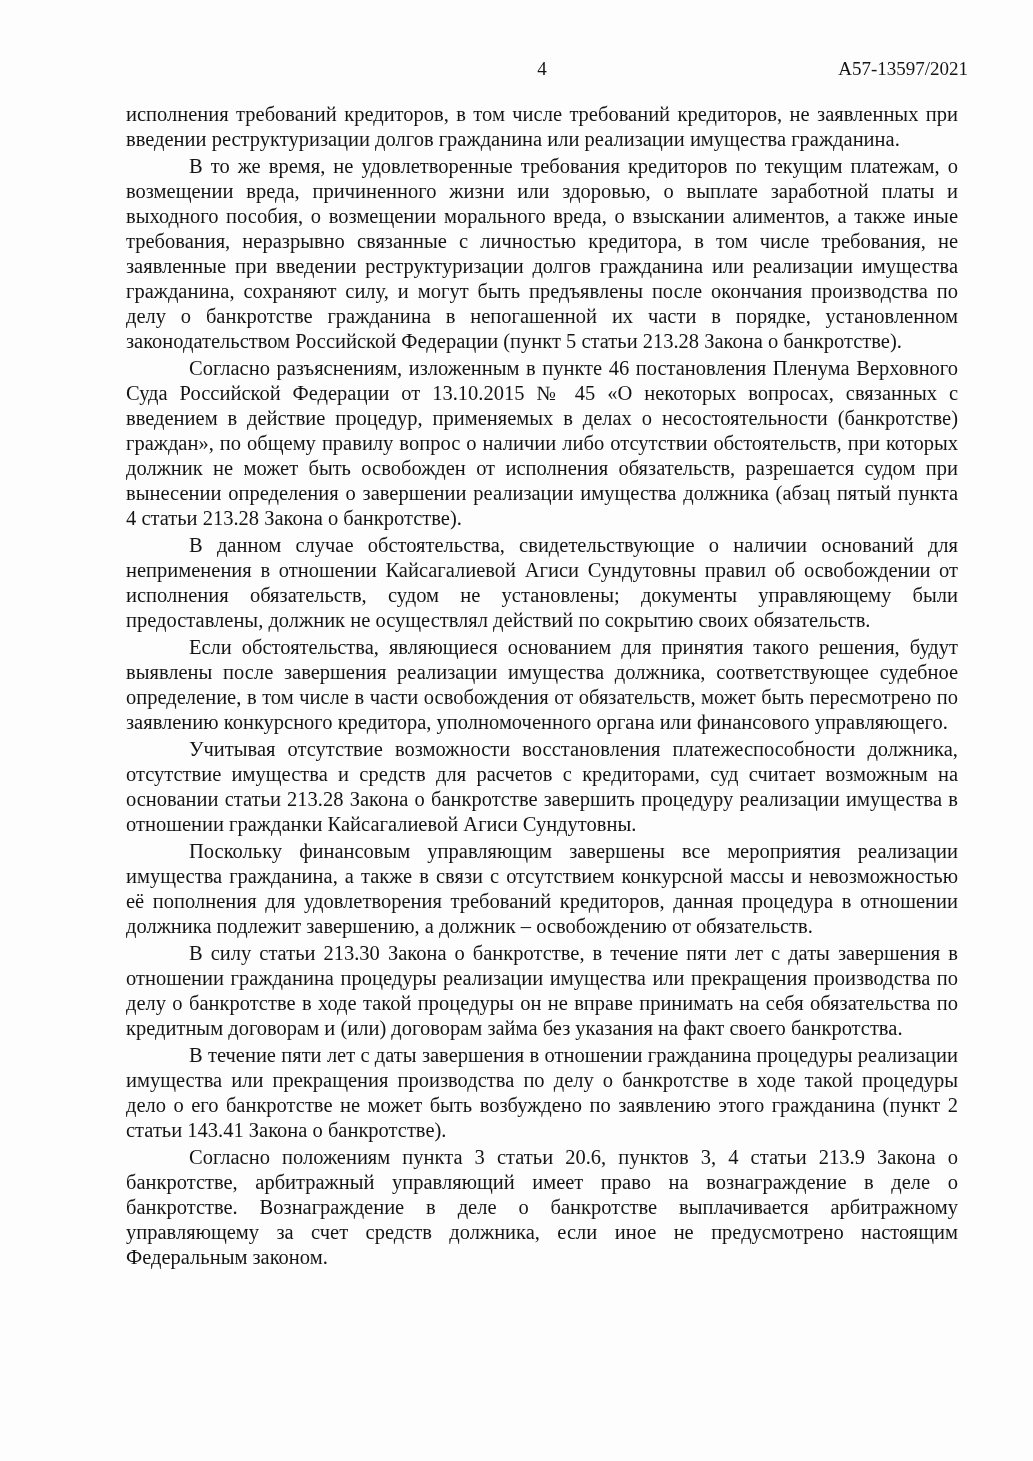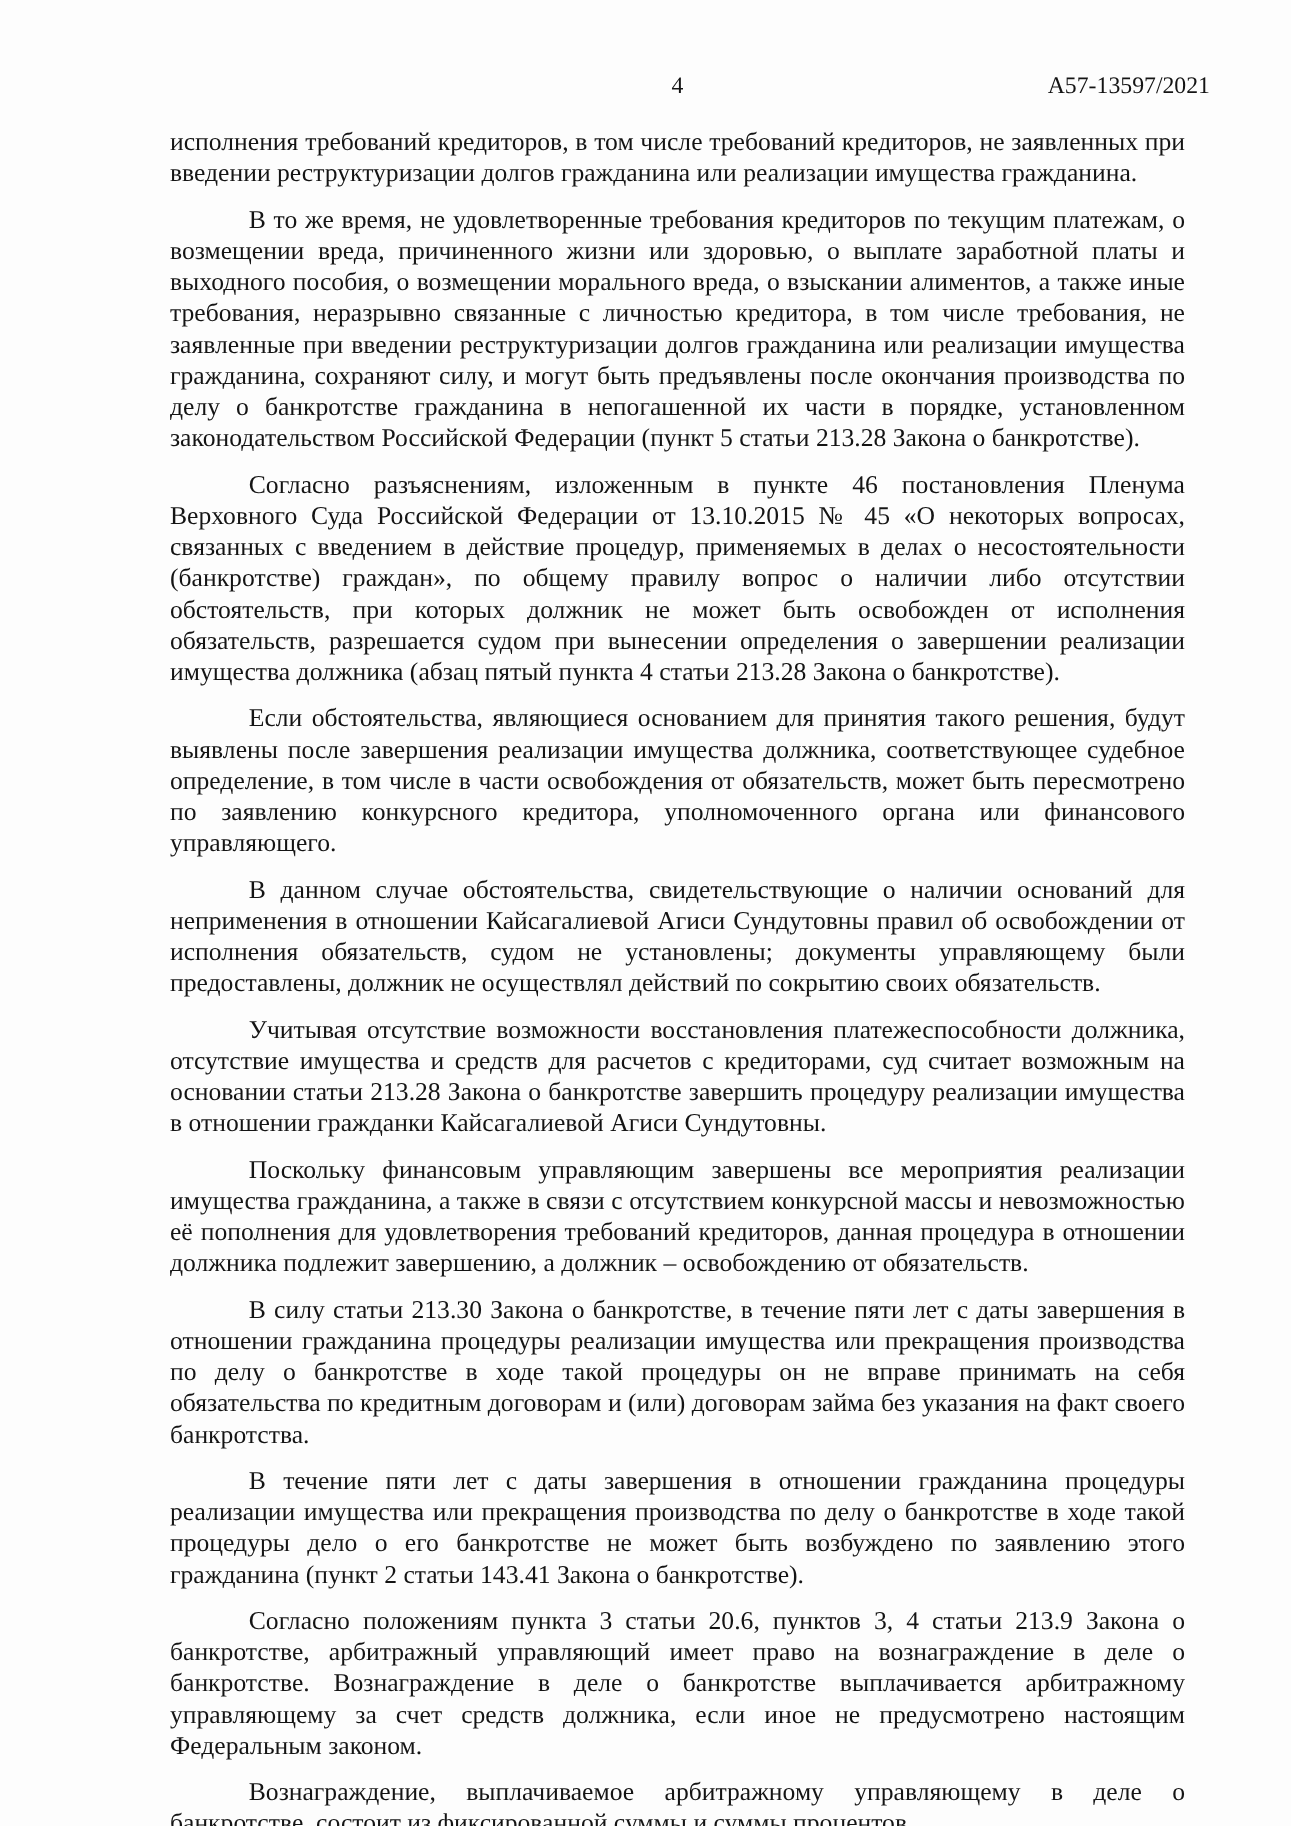--- a/index.html
+++ b/index.html
@@ -34,42 +34,41 @@
     right: -8px;
     white-space: nowrap;
   }
   .document-body {
     margin-top: 22px;
     font-size: 20.5px;
     line-height: 25px;
     text-align: justify;
   }
   .document-body p {
-    margin: 12px;
+    margin: 2px;
     padding: 0;
     text-indent: 63px;
   }
   .document-body p.no-indent {
     text-indent: 0;
   }
 </style>
 </head>
 <body>
 
 <div class="page">
   <div class="header-row">
     <div class="page-number">4</div>
     <div class="case-number">А57-13597/2021</div>
   </div>
   <div class="document-body">
       <p class="no-indent">исполнения требований кредиторов, в том числе требований кредиторов, не заявленных при введении реструктуризации долгов гражданина или реализации имущества гражданина.</p>
       <p>В то же время, не удовлетворенные требования кредиторов по текущим платежам, о возмещении вреда, причиненного жизни или здоровью, о выплате заработной платы и выходного пособия, о возмещении морального вреда, о взыскании алиментов, а также иные требования, неразрывно связанные с личностью кредитора, в том числе требования, не заявленные при введении реструктуризации долгов гражданина или реализации имущества гражданина, сохраняют силу, и могут быть предъявлены после окончания производства по делу о банкротстве гражданина в непогашенной их части в порядке, установленном законодательством Российской Федерации (пункт 5 статьи 213.28 Закона о банкротстве).</p>
       <p>Согласно разъяснениям, изложенным в пункте 46 постановления Пленума Верховного Суда Российской Федерации от 13.10.2015 № 45 «О некоторых вопросах, связанных с введением в действие процедур, применяемых в делах о несостоятельности (банкротстве) граждан», по общему правилу вопрос о наличии либо отсутствии обстоятельств, при которых должник не может быть освобожден от исполнения обязательств, разрешается судом при вынесении определения о завершении реализации имущества должника (абзац пятый пункта 4 статьи 213.28 Закона о банкротстве).</p>
+      <p>В данном случае обстоятельства, свидетельствующие о наличии оснований для неприменения в отношении Кайсагалиевой Агиси Сундутовны правил об освобождении от исполнения обязательств, судом не установлены; документы управляющему были предоставлены, должник не осуществлял действий по сокрытию своих обязательств.</p>
       <p>Если обстоятельства, являющиеся основанием для принятия такого решения, будут выявлены после завершения реализации имущества должника, соответствующее судебное определение, в том числе в части освобождения от обязательств, может быть пересмотрено по заявлению конкурсного кредитора, уполномоченного органа или финансового управляющего.</p>
-      <p>В данном случае обстоятельства, свидетельствующие о наличии оснований для неприменения в отношении Кайсагалиевой Агиси Сундутовны правил об освобождении от исполнения обязательств, судом не установлены; документы управляющему были предоставлены, должник не осуществлял действий по сокрытию своих обязательств.</p>
       <p>Учитывая отсутствие возможности восстановления платежеспособности должника, отсутствие имущества и средств для расчетов с кредиторами, суд считает возможным на основании статьи 213.28 Закона о банкротстве завершить процедуру реализации имущества в отношении гражданки Кайсагалиевой Агиси Сундутовны.</p>
       <p>Поскольку финансовым управляющим завершены все мероприятия реализации имущества гражданина, а также в связи с отсутствием конкурсной массы и невозможностью её пополнения для удовлетворения требований кредиторов, данная процедура в отношении должника подлежит завершению, а должник – освобождению от обязательств.</p>
       <p>В силу статьи 213.30 Закона о банкротстве, в течение пяти лет с даты завершения в отношении гражданина процедуры реализации имущества или прекращения производства по делу о банкротстве в ходе такой процедуры он не вправе принимать на себя обязательства по кредитным договорам и (или) договорам займа без указания на факт своего банкротства.</p>
       <p>В течение пяти лет с даты завершения в отношении гражданина процедуры реализации имущества или прекращения производства по делу о банкротстве в ходе такой процедуры дело о его банкротстве не может быть возбуждено по заявлению этого гражданина (пункт 2 статьи 143.41 Закона о банкротстве).</p>
       <p>Согласно положениям пункта 3 статьи 20.6, пунктов 3, 4 статьи 213.9 Закона о банкротстве, арбитражный управляющий имеет право на вознаграждение в деле о банкротстве. Вознаграждение в деле о банкротстве выплачивается арбитражному управляющему за счет средств должника, если иное не предусмотрено настоящим Федеральным законом.</p>
-      <p>Вознаграждение, выплачиваемое арбитражному управляющему в деле о банкротстве, состоит из фиксированной суммы и суммы процентов.</p>
     </div>
 </div>
 
 </body></html>

